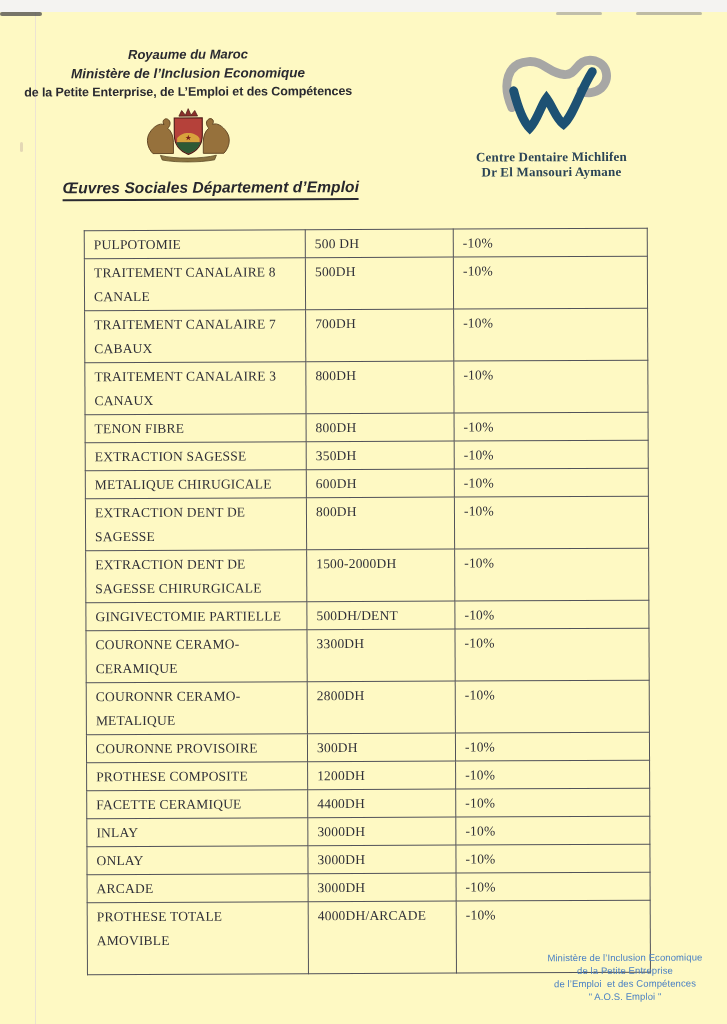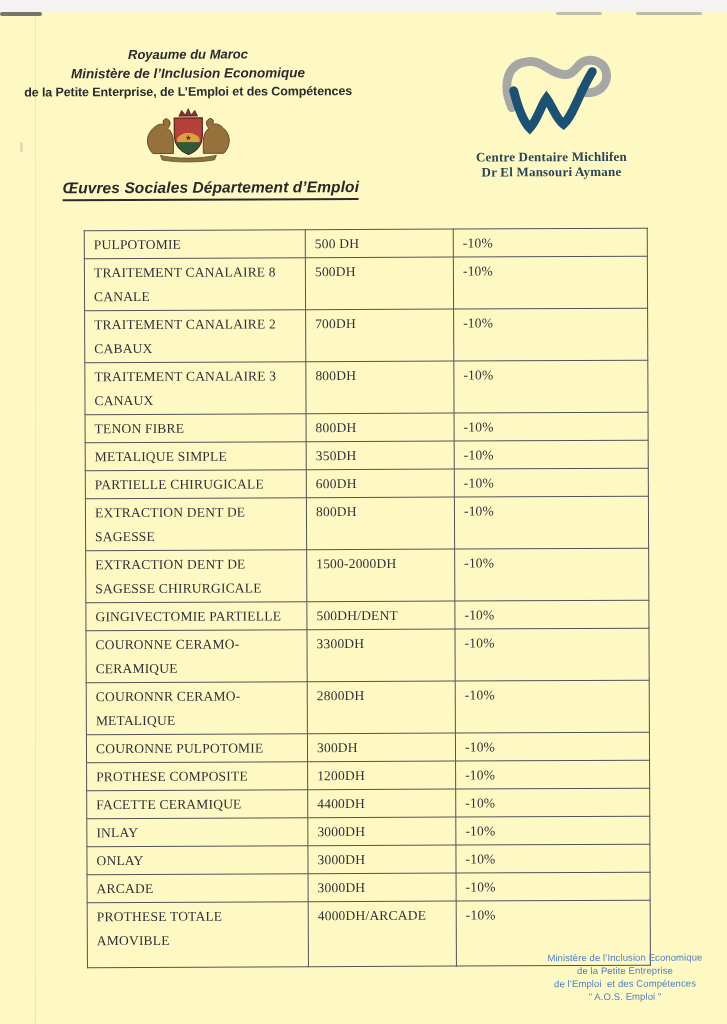--- a/index.html
+++ b/index.html
@@ -49,21 +49,21 @@
     font-family:"Liberation Serif",serif;font-size:13.5px;color:#303038;
   }
   .price-table col.c1{width:221px;}
   .price-table col.c2{width:148px;}
   .price-table col.c3{width:194px;}
   .price-table td{
     border:1px solid #53535a;vertical-align:top;
     padding:2px 8px 1px 9px;line-height:24px;letter-spacing:.2px;margin-left:20px;
   }
   .price-table td.treatment{white-space:pre-line;}
-  .price-table tr:last-child td{padding-bottom:14px;}
+  .price-table tr:last-child td{padding-bottom:21px;}
 
   
   .footer-note{
     position:absolute;left:527px;top:940px;width:192px;text-align:center;
     color:#4a80c4;font-size:9.5px;line-height:13px;letter-spacing:.1px;
   }
   .footer-line{white-space:pre;}
 
   
   .bottom-bar{
@@ -138,43 +138,43 @@
             <td>500 DH</td>
             <td>-10%</td>
           </tr>
           <tr>
             <td class="treatment">TRAITEMENT CANALAIRE 8
 CANALE</td>
             <td>500DH</td>
             <td>-10%</td>
           </tr>
           <tr>
-            <td class="treatment">TRAITEMENT CANALAIRE 2
+            <td class="treatment">TRAITEMENT CANALAIRE 7
 CABAUX</td>
             <td>700DH</td>
             <td>-10%</td>
           </tr>
           <tr>
             <td class="treatment">TRAITEMENT CANALAIRE 3
 CANAUX</td>
             <td>800DH</td>
             <td>-10%</td>
           </tr>
           <tr>
             <td class="treatment">TENON FIBRE</td>
             <td>800DH</td>
             <td>-10%</td>
           </tr>
           <tr>
-            <td class="treatment">METALIQUE SIMPLE</td>
+            <td class="treatment">EXTRACTION SAGESSE</td>
             <td>350DH</td>
             <td>-10%</td>
           </tr>
           <tr>
-            <td class="treatment">PARTIELLE CHIRUGICALE</td>
+            <td class="treatment">METALIQUE CHIRUGICALE</td>
             <td>600DH</td>
             <td>-10%</td>
           </tr>
           <tr>
             <td class="treatment">EXTRACTION DENT DE
 SAGESSE</td>
             <td>800DH</td>
             <td>-10%</td>
           </tr>
           <tr>
@@ -194,21 +194,21 @@
             <td>3300DH</td>
             <td>-10%</td>
           </tr>
           <tr>
             <td class="treatment">COURONNR CERAMO-
 METALIQUE</td>
             <td>2800DH</td>
             <td>-10%</td>
           </tr>
           <tr>
-            <td class="treatment">COURONNE PULPOTOMIE</td>
+            <td class="treatment">COURONNE PROVISOIRE</td>
             <td>300DH</td>
             <td>-10%</td>
           </tr>
           <tr>
             <td class="treatment">PROTHESE COMPOSITE</td>
             <td>1200DH</td>
             <td>-10%</td>
           </tr>
           <tr>
             <td class="treatment">FACETTE CERAMIQUE</td>

